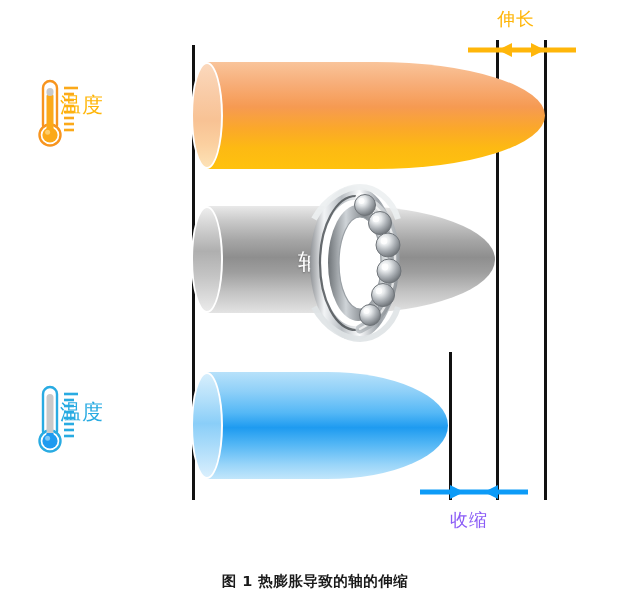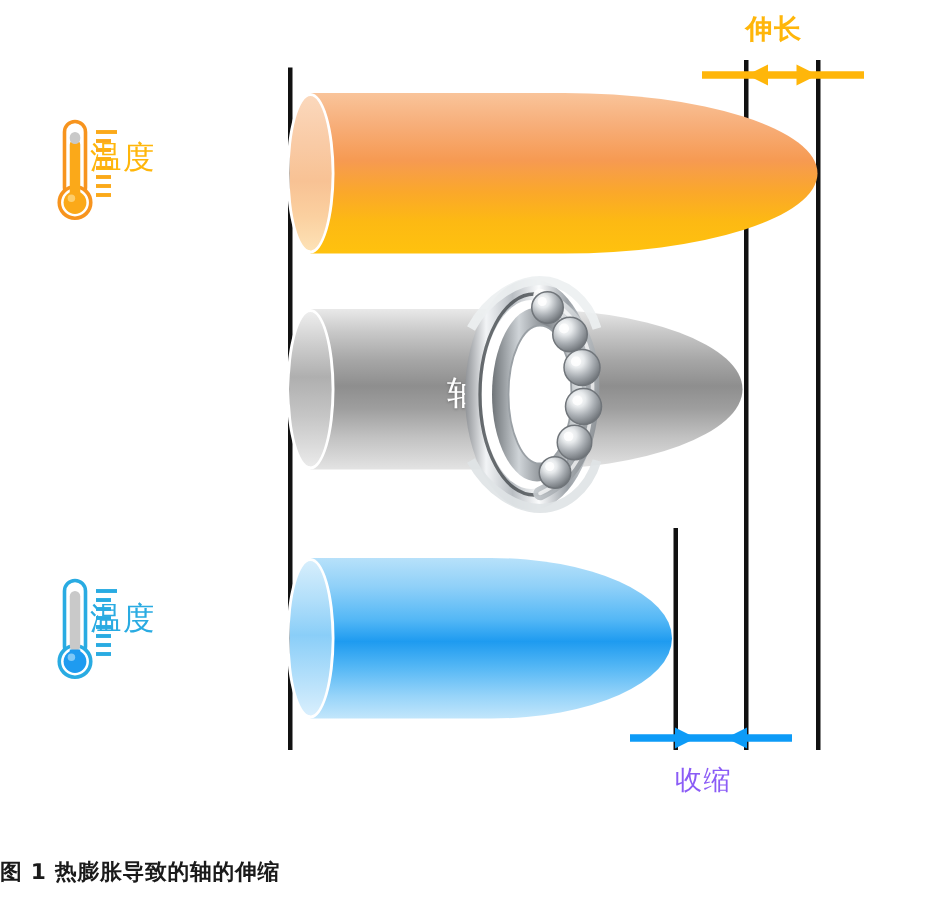--- a/index.html
+++ b/index.html
@@ -120,20 +120,21 @@
     font-family: "DejaVu Sans", "Liberation Sans", sans-serif;
     white-space: nowrap;
   }
   .dim-label.hot  { color: #FFB60A; }
   .dim-label.cold { color: #8b5cf6; }
 
   
   .caption {
     position: absolute;
     width: 630px;
+    text-align: center;
     font-size: 14.5px;
     font-weight: bold;
     color: #1a1a1a;
     letter-spacing: .5px;
     font-family: "DejaVu Sans", "Liberation Sans", sans-serif;
   }
 </style>
 </head>
 <body>
 
@@ -290,21 +291,21 @@
   <div style="position:absolute; left:466px; top:42px; width:112px; height:16px;">
     <svg viewBox="0 0 112 16" width="112" height="16" aria-hidden="true">
 
       <line x1="2" y1="8" x2="110" y2="8" stroke="#FFB60A" stroke-width="5"></line>
 
       <polygon points="32,1 32,15 18,8" fill="#FFB60A" transform="translate(14,0)"></polygon>
 
       <polygon points="65,1 65,15 79,8" fill="#FFB60A"></polygon>
     </svg>
   </div>
-  <div class="dim-label hot" style="left:497px; top:7px;font-weight:bold;">伸长</div>
+  <div class="dim-label hot" style="left:497px; top:7px;">伸长</div>
 
   <div style="position:absolute; left:418px; top:484px; width:112px; height:16px;">
     <svg viewBox="0 0 112 16" width="112" height="16" aria-hidden="true">
       <line x1="2" y1="8" x2="110" y2="8" stroke="#0D9BF7" stroke-width="5"></line>
       <polygon points="32,1 32,15 46,8" fill="#0D9BF7"></polygon>
       <polygon points="80,1 80,15 66,8" fill="#0D9BF7"></polygon>
     </svg>
   </div>
   <div class="dim-label cold" style="left:450px; top:508px;">收缩</div>
 

